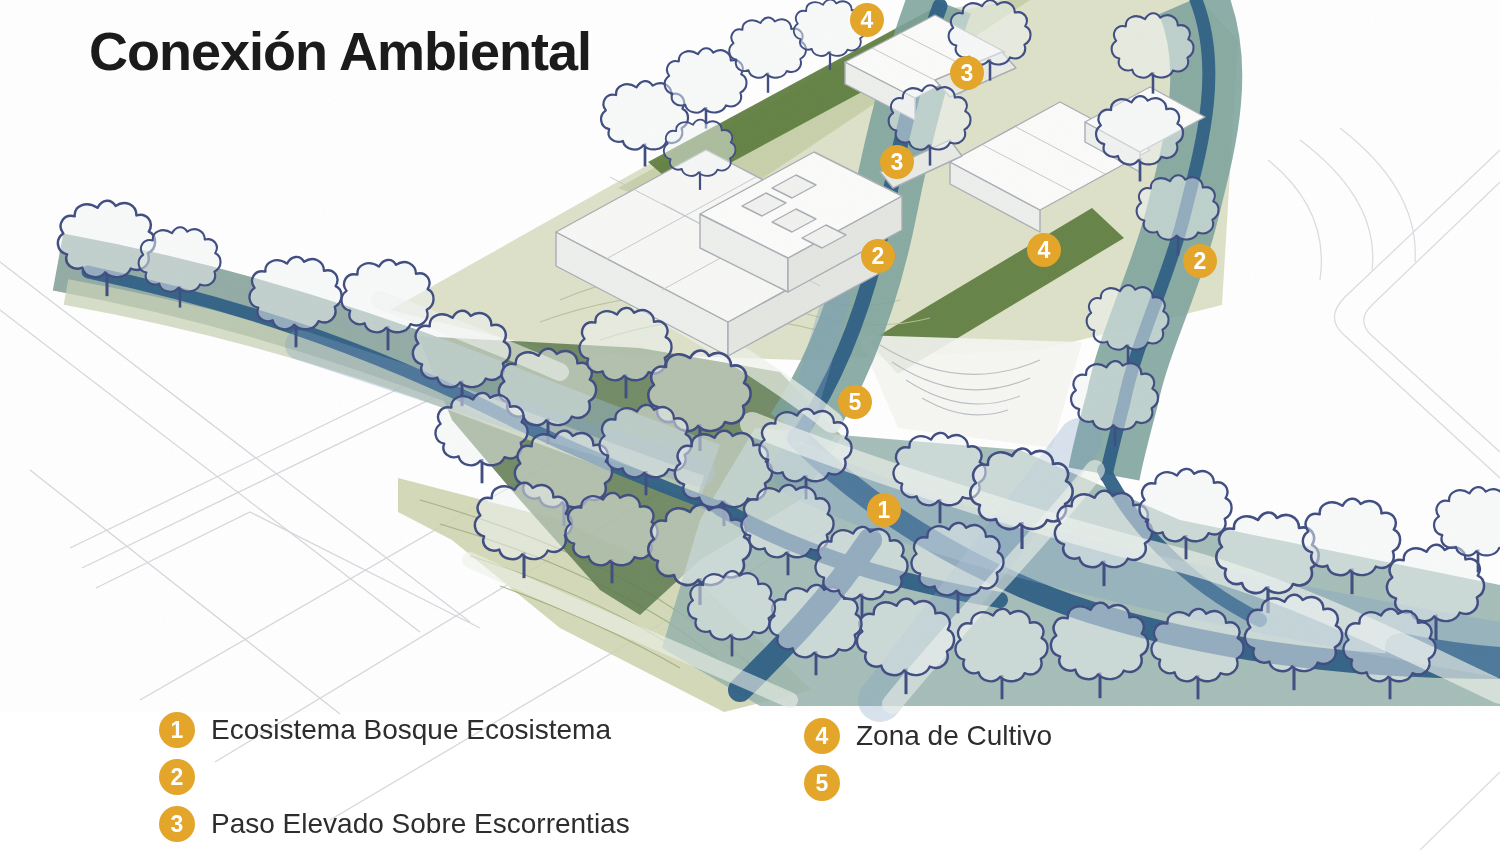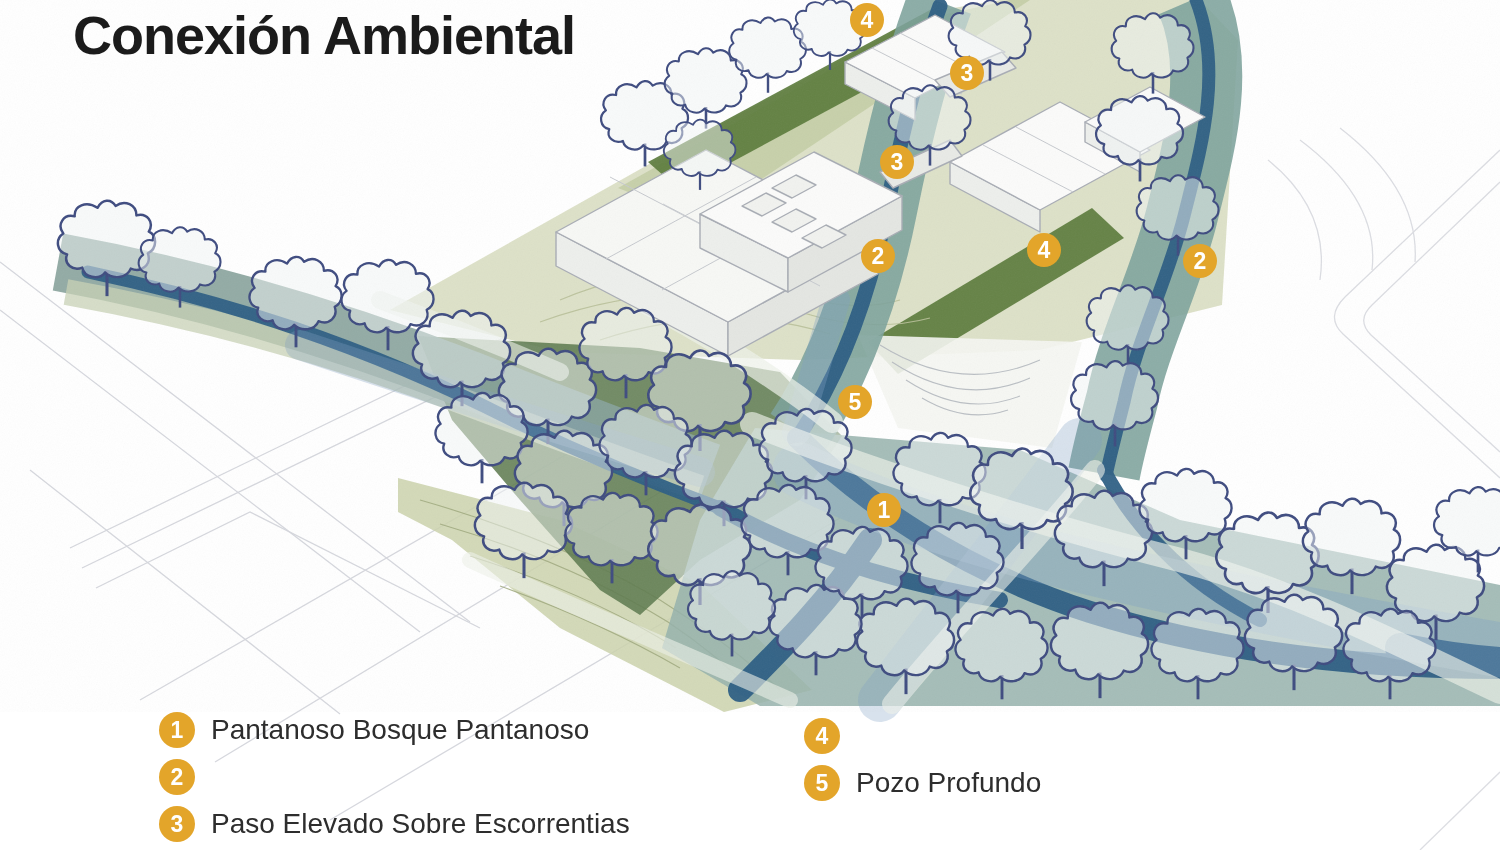--- a/index.html
+++ b/index.html
@@ -1,19 +1,19 @@
 <!DOCTYPE html>
 <html><head>
 <meta charset="utf-8">
 <style>
   html,body{margin:0;padding:0;background:#ffffff;}
   .stage{position:relative;width:1500px;height:850px;overflow:hidden;background:#ffffff;
          font-family:"Liberation Sans", sans-serif;}
   .stage svg{position:absolute;left:0;top:0;}
-  .page-title{position:absolute;left:73px;top:4px;margin:0;
+  .page-title{position:absolute;left:73px;top:4px;margin:16px;
               font-size:54px;font-weight:bold;letter-spacing:-1px;color:#1b1b1b;}
   .legend{position:absolute;display:flex;flex-direction:column;gap:11px;}
   .legend.col-0{left:159px;top:712px;}
   .legend.col-1{left:804px;top:718px;}
   .legend-item{display:flex;align-items:center;gap:16px;height:36px;}
   .legend-badge{width:36px;height:36px;border-radius:50%;flex:0 0 36px;
                 display:flex;align-items:center;justify-content:center;
                 color:#ffffff;font-size:23px;font-weight:bold;}
   .legend-label{font-size:28px;color:#2d2d2d;white-space:nowrap;}
   svg text.marker-num{font-family:"Liberation Sans", sans-serif;font-size:23px;font-weight:bold;
@@ -248,32 +248,32 @@
           <text class="marker-num" y="8">1</text>
         </g>
       </g>
   </svg>
 
   <h1 class="page-title">Conexión Ambiental</h1>
 
   <div class="legend col-0">
       <div class="legend-item">
         <span class="legend-badge" style="background: rgb(227, 165, 42);">1</span>
-        <span class="legend-label">Pantanoso Bosque Pantanoso</span>
+        <span class="legend-label">Ecosistema Bosque Ecosistema</span>
       </div>
       <div class="legend-item">
         <span class="legend-badge" style="background: rgb(227, 165, 42);">2</span>
       </div>
       <div class="legend-item">
         <span class="legend-badge" style="background: rgb(227, 165, 42);">3</span>
         <span class="legend-label">Paso Elevado Sobre Escorrentias</span>
       </div>
     </div>
   <div class="legend col-1">
       <div class="legend-item">
         <span class="legend-badge" style="background: rgb(227, 165, 42);">4</span>
+        <span class="legend-label">Zona de Cultivo</span>
       </div>
       <div class="legend-item">
         <span class="legend-badge" style="background: rgb(227, 165, 42);">5</span>
-        <span class="legend-label">Pozo Profundo</span>
       </div>
     </div>
 </div>
 
 </body></html>

